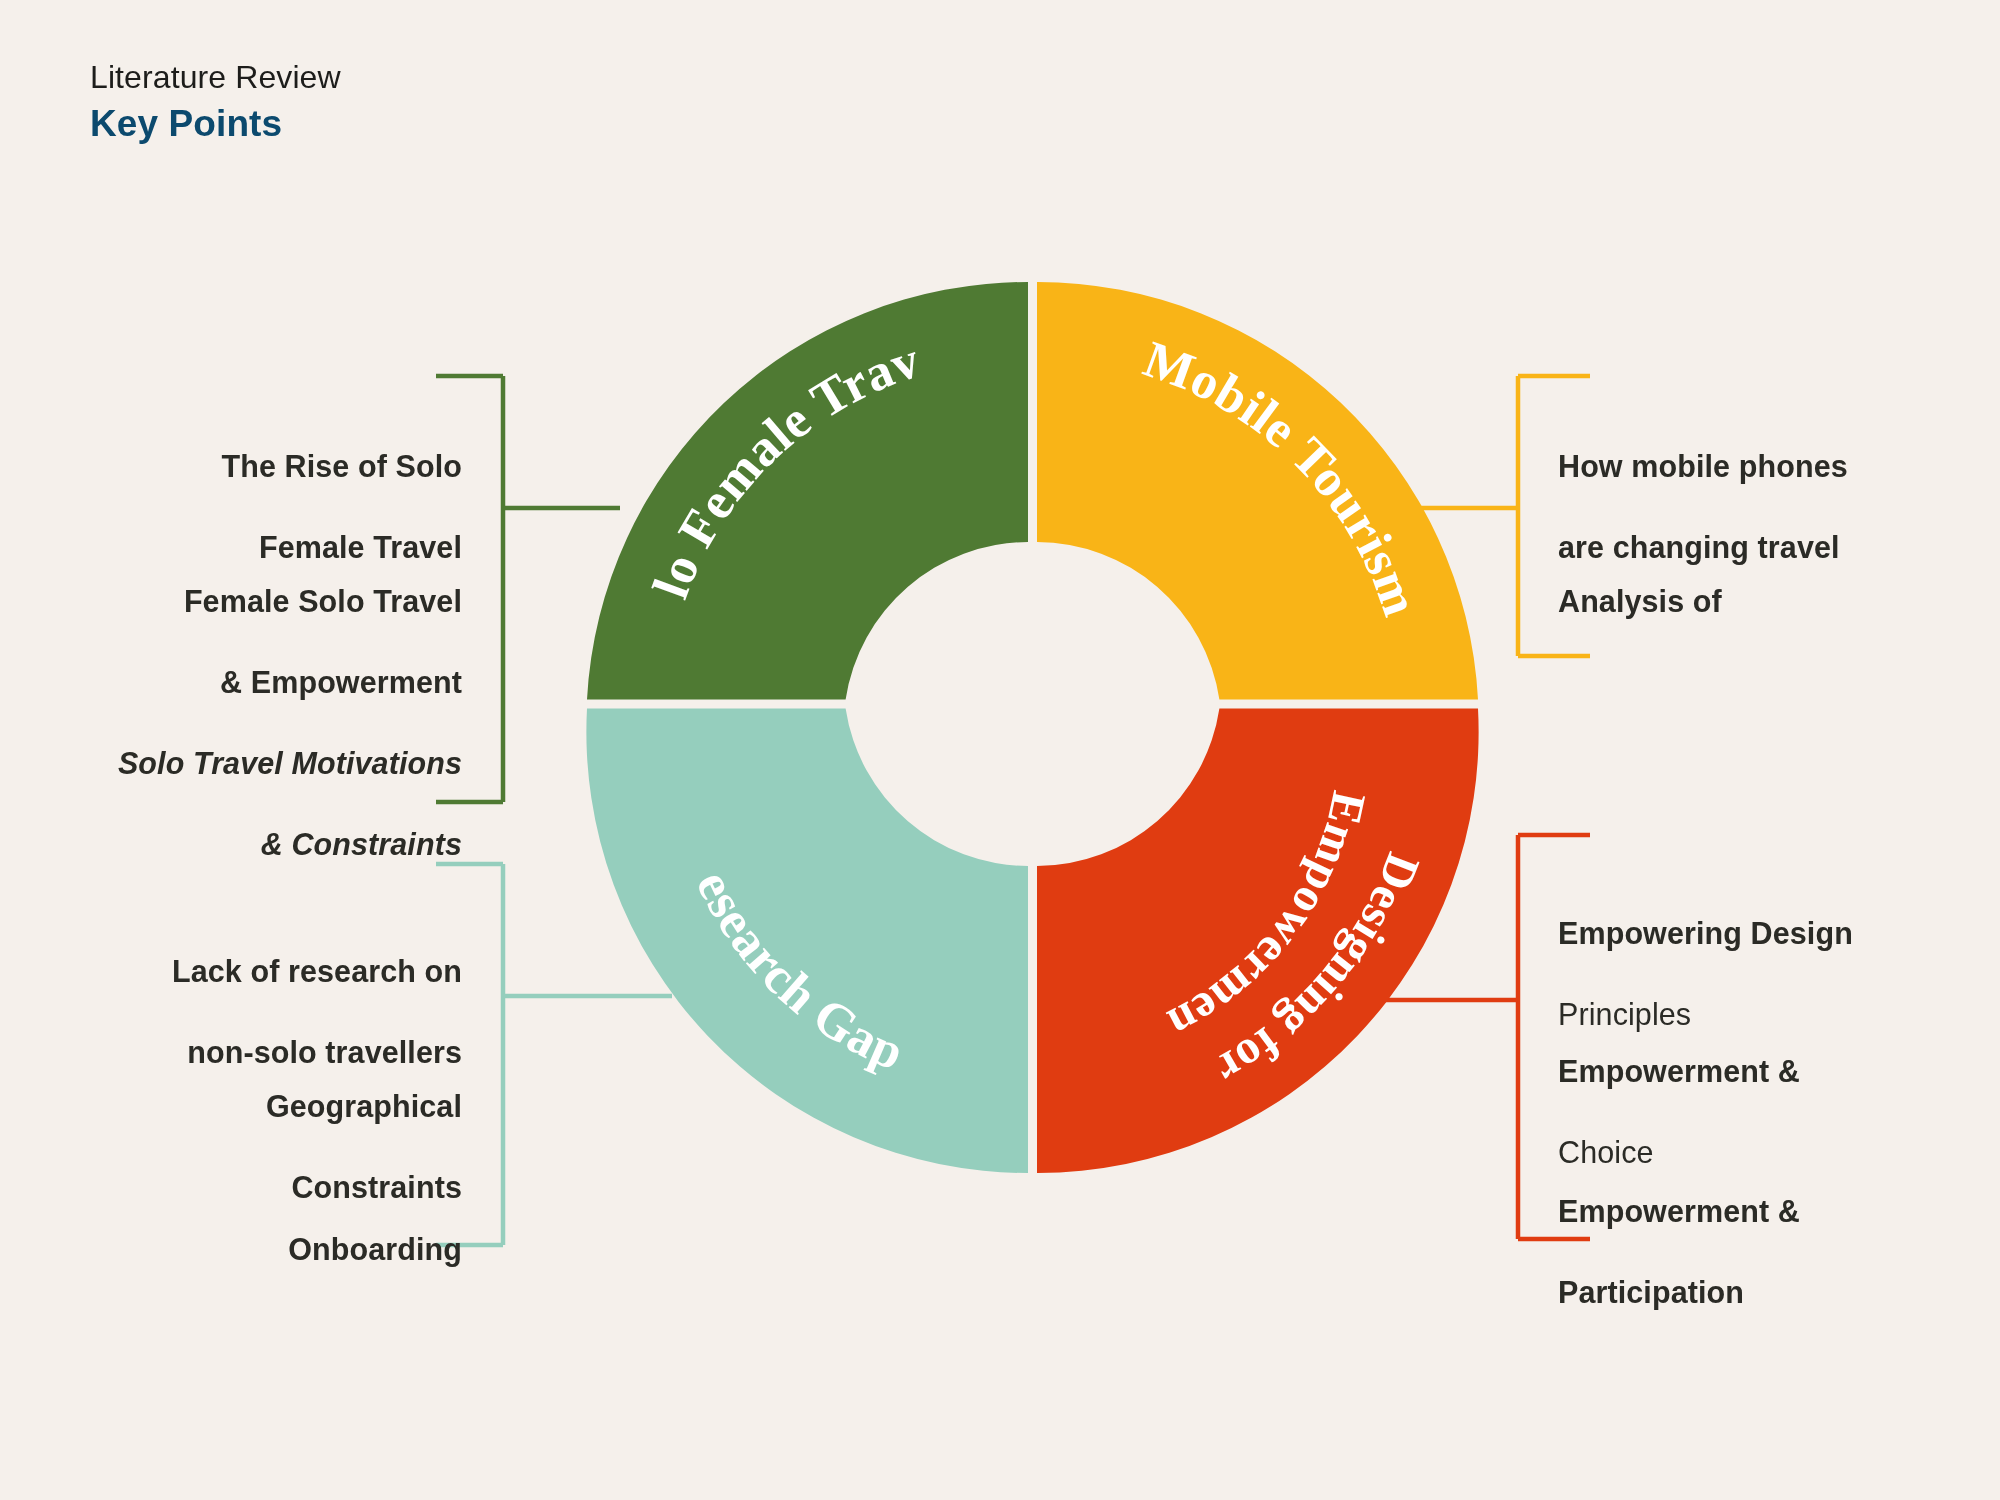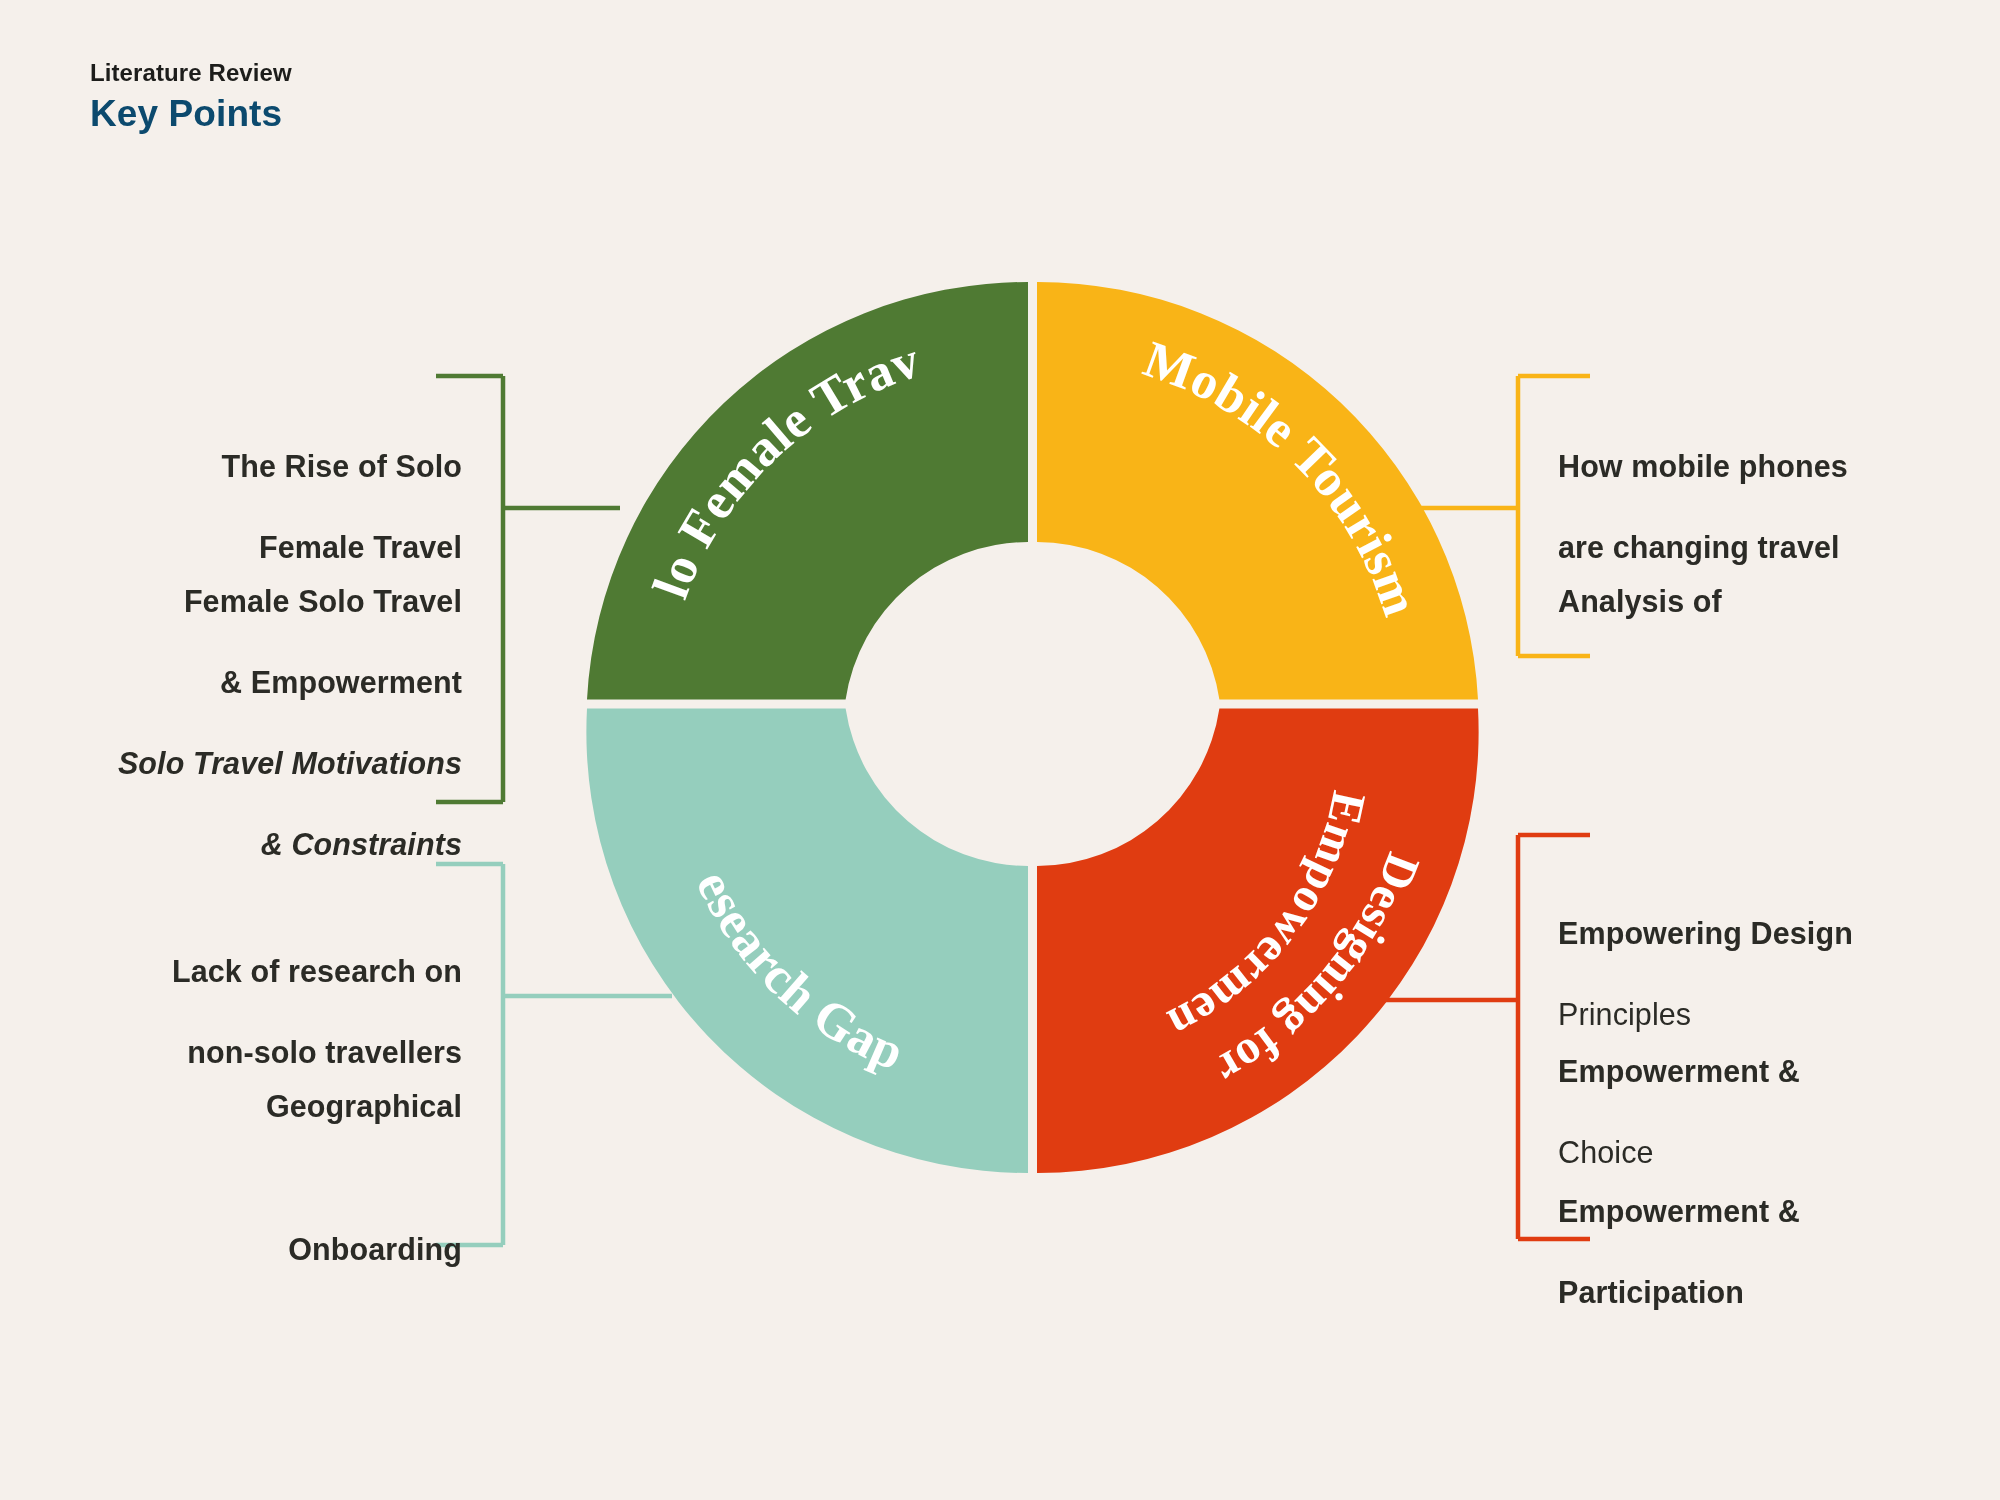--- a/index.html
+++ b/index.html
@@ -22,22 +22,22 @@
   }
 
   
   .header {
     position: absolute;
     left: 90px;
     top: 58px;
     line-height: 1.22;
   }
   .header .eyebrow {
-    font-size: 24px;
-    font-weight: 700;
+    font-size: 32px;
+    font-weight: 400;
     color: #1D1D1B;
     letter-spacing: 0.1px;
     display: block;
   }
   .header .headline {
     font-size: 37px;
     font-weight: 700;
     color: #0c4a6e;
     letter-spacing: 0.1px;
     display: block;
@@ -200,20 +200,21 @@
     </div>
   </div>
 
   <div class="lbl-group" id="grp-teal">
     <div class="lbl right-align t1">
       <span class="ln">Lack of research on</span>
       <span class="ln">non-solo travellers</span>
     </div>
     <div class="lbl right-align t2">
       <span class="ln">Geographical</span>
+      <span class="ln">Constraints</span>
     </div>
     <div class="lbl right-align t3">
       <span class="ln">Onboarding</span>
     </div>
   </div>
 
   <div class="lbl-group" id="grp-yellow">
     <div class="lbl left-align y1">
       <span class="ln">How mobile phones</span>
       <span class="ln">are changing travel</span>

